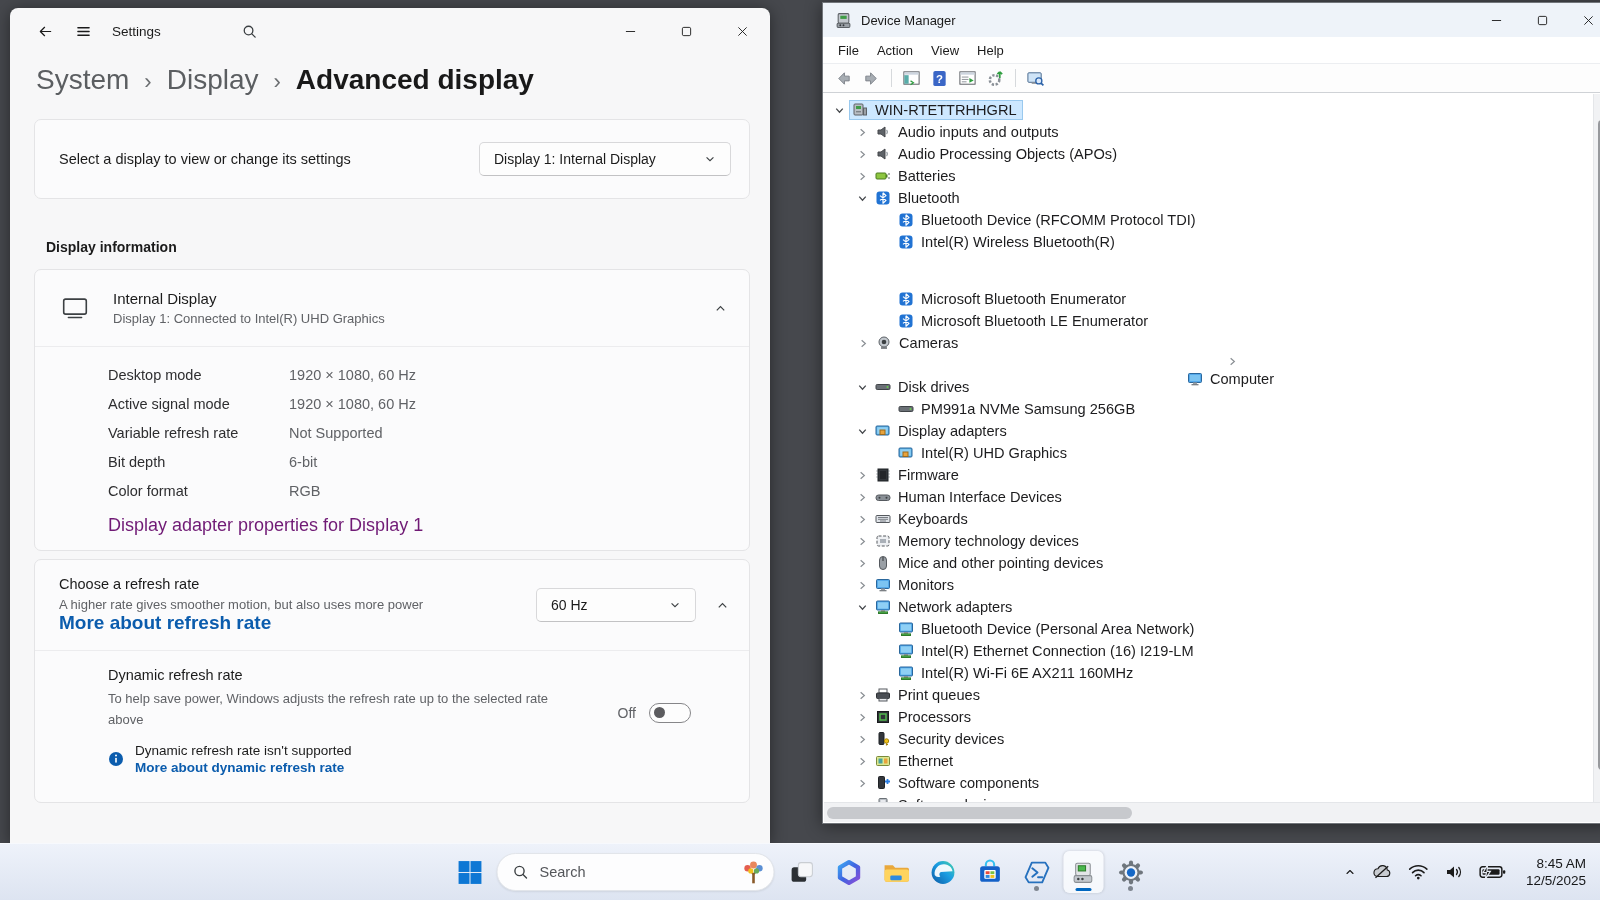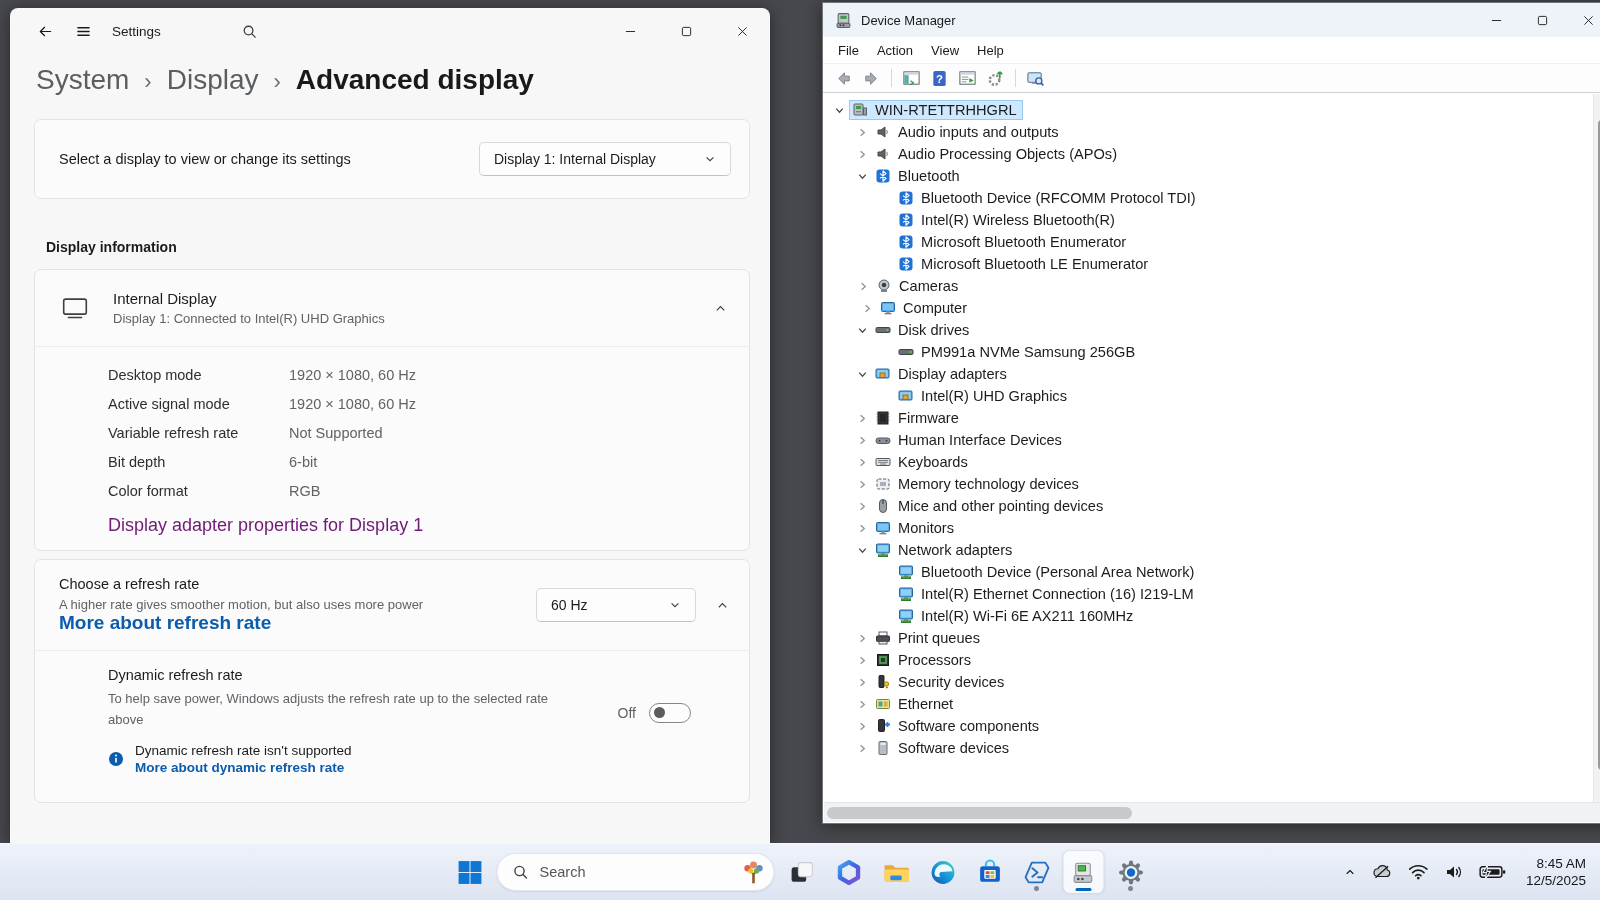--- a/index.html
+++ b/index.html
@@ -455,20 +455,37 @@
                   <polygon points="3,6 6,6 10,3 10,13 6,10 3,10" fill="#5f6368" stroke="#44474b"></polygon>
                   <path d="M11.5 6 A3 3 0 0 1 11.5 10" fill="none" stroke="#9aa0a6" stroke-width="1.2"></path>
                 </svg>
               </span>
               <span class="node-label">Audio Processing Objects (APOs)</span>
             </span>
           </div>
           <div class="tree-row" style="padding-left: 29px;">
             <span class="twisty">
               <svg viewBox="0 0 14 14">
+                <path d="M5 3.5 L9 7 L5 10.5" fill="none" stroke="#8a8f94" stroke-width="1.3"></path>
+              </svg>
+            </span>
+            <span class="node-body">
+              <span class="node-icon">
+                <svg viewBox="0 0 16 16">
+                  <rect x="1" y="5" width="10" height="6" rx="1" fill="#8ec641" stroke="#4c7d21"></rect>
+                  <rect x="11" y="6.5" width="1.5" height="3" fill="#4c7d21"></rect>
+                  <path d="M13 6 L15 6 M13 10 L15 10" stroke="#5c6166" stroke-width="1.2"></path>
+                </svg>
+              </span>
+              <span class="node-label">Batteries</span>
+            </span>
+          </div>
+          <div class="tree-row" style="padding-left: 29px;">
+            <span class="twisty">
+              <svg viewBox="0 0 14 14">
                 <path d="M3.5 5 L7 8.8 L10.5 5" fill="none" stroke="#45484c" stroke-width="1.4"></path>
               </svg>
             </span>
             <span class="node-body">
               <span class="node-icon">
                 <svg viewBox="0 0 16 16">
                   <rect x="1.5" y="1.5" width="13" height="13" rx="3" fill="#2173d3"></rect>
                   <path d="M8 2.8 V13.2 L11 10.4 L5 5.6 M8 2.8 L11 5.6 L5 10.4" fill="none" stroke="#fff" stroke-width="1.2" stroke-linejoin="round"></path>
                 </svg>
               </span>
@@ -492,21 +509,21 @@
             <span class="node-body">
               <span class="node-icon">
                 <svg viewBox="0 0 16 16">
                   <rect x="1.5" y="1.5" width="13" height="13" rx="3" fill="#2173d3"></rect>
                   <path d="M8 2.8 V13.2 L11 10.4 L5 5.6 M8 2.8 L11 5.6 L5 10.4" fill="none" stroke="#fff" stroke-width="1.2" stroke-linejoin="round"></path>
                 </svg>
               </span>
               <span class="node-label">Intel(R) Wireless Bluetooth(R)</span>
             </span>
           </div>
-          <div class="tree-row" style="padding-left: 52px;">
+          <div class="tree-row" style="padding-left: 52px; margin-top: 35px;">
             <span class="twisty"></span>
             <span class="node-body">
               <span class="node-icon">
                 <svg viewBox="0 0 16 16">
                   <rect x="1.5" y="1.5" width="13" height="13" rx="3" fill="#2173d3"></rect>
                   <path d="M8 2.8 V13.2 L11 10.4 L5 5.6 M8 2.8 L11 5.6 L5 10.4" fill="none" stroke="#fff" stroke-width="1.2" stroke-linejoin="round"></path>
                 </svg>
               </span>
               <span class="node-label">Microsoft Bluetooth Enumerator</span>
             </span>
@@ -533,21 +550,21 @@
               <span class="node-icon">
                 <svg viewBox="0 0 16 16">
                   <circle cx="8" cy="7" r="5" fill="#c3c8ce" stroke="#5c6166"></circle>
                   <circle cx="8" cy="7" r="2.3" fill="#3c4043"></circle>
                   <path d="M5 13 H11" stroke="#5c6166" stroke-width="1.5"></path>
                 </svg>
               </span>
               <span class="node-label">Cameras</span>
             </span>
           </div>
-          <div class="tree-row" style="padding-left: 34px;">
+          <div class="tree-row" style="padding-left: 47px; flex-direction: column;">
             <span class="twisty">
               <svg viewBox="0 0 14 14">
                 <path d="M5 3.5 L9 7 L5 10.5" fill="none" stroke="#8a8f94" stroke-width="1.3"></path>
               </svg>
             </span>
             <span class="node-body">
               <span class="node-icon">
                 <svg viewBox="0 0 16 16">
                   <rect x="1.5" y="2.5" width="13" height="9" rx="1" fill="#4aa3e8" stroke="#2a679c"></rect>
                   <rect x="2.8" y="3.8" width="10.4" height="6.4" fill="#7cc4f2"></rect>

